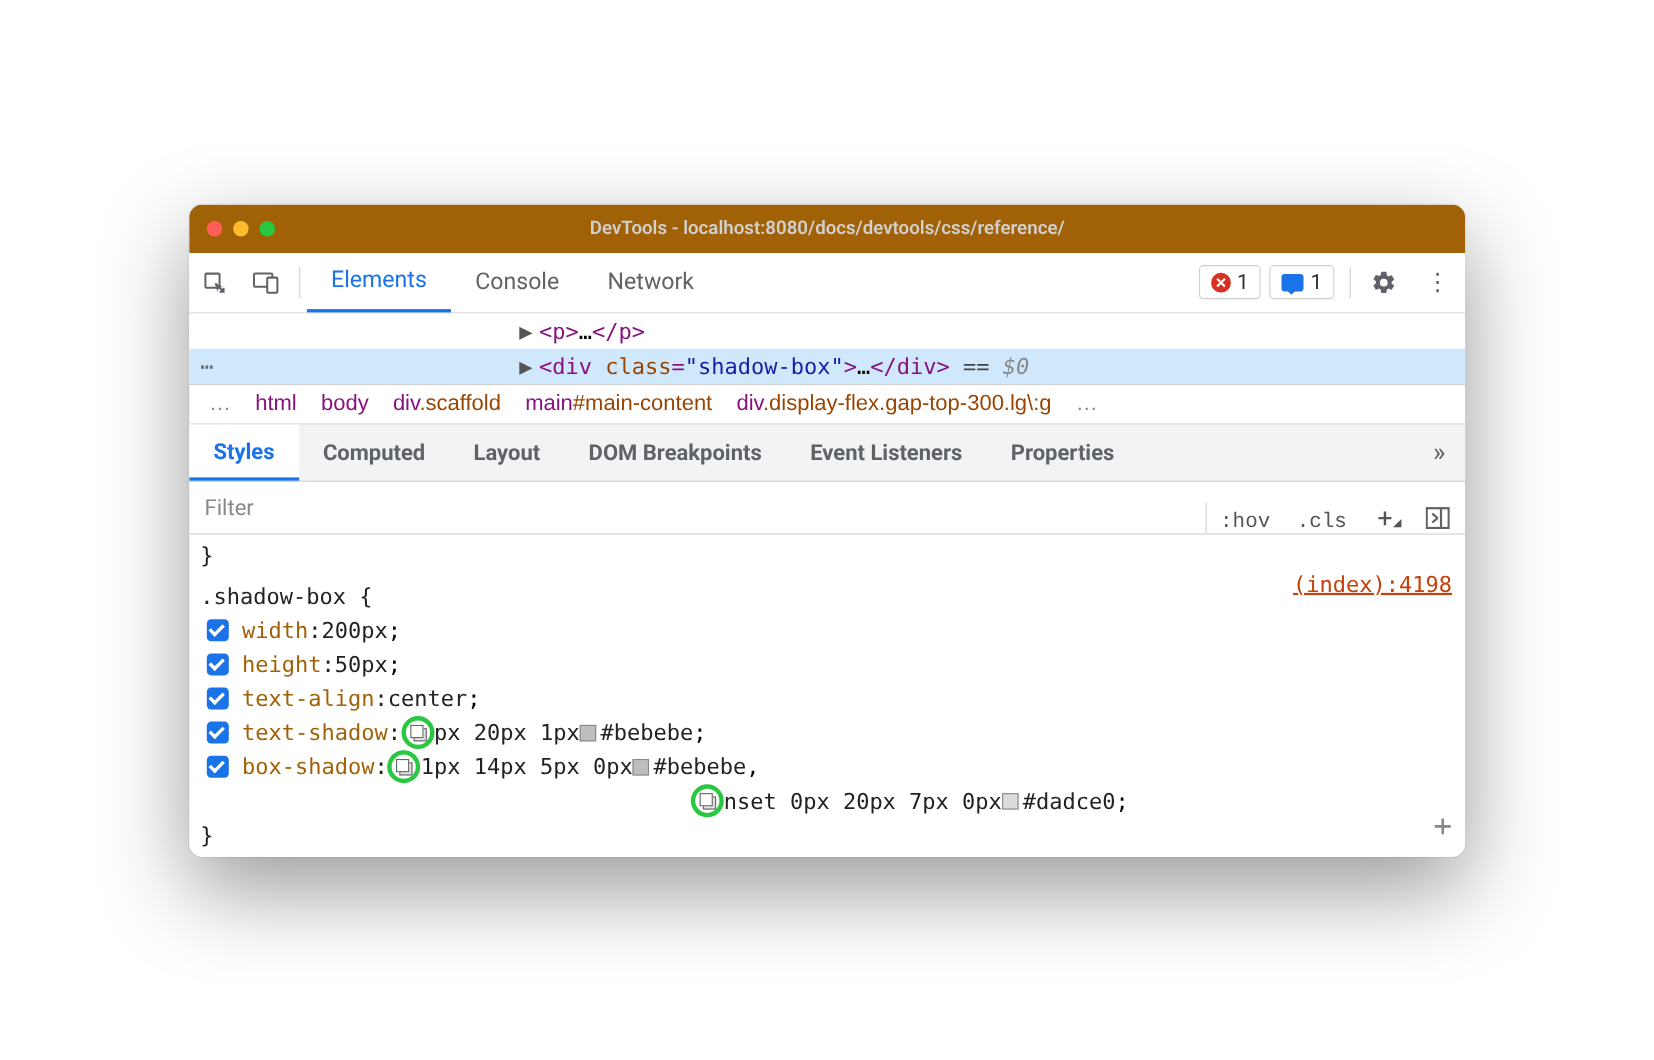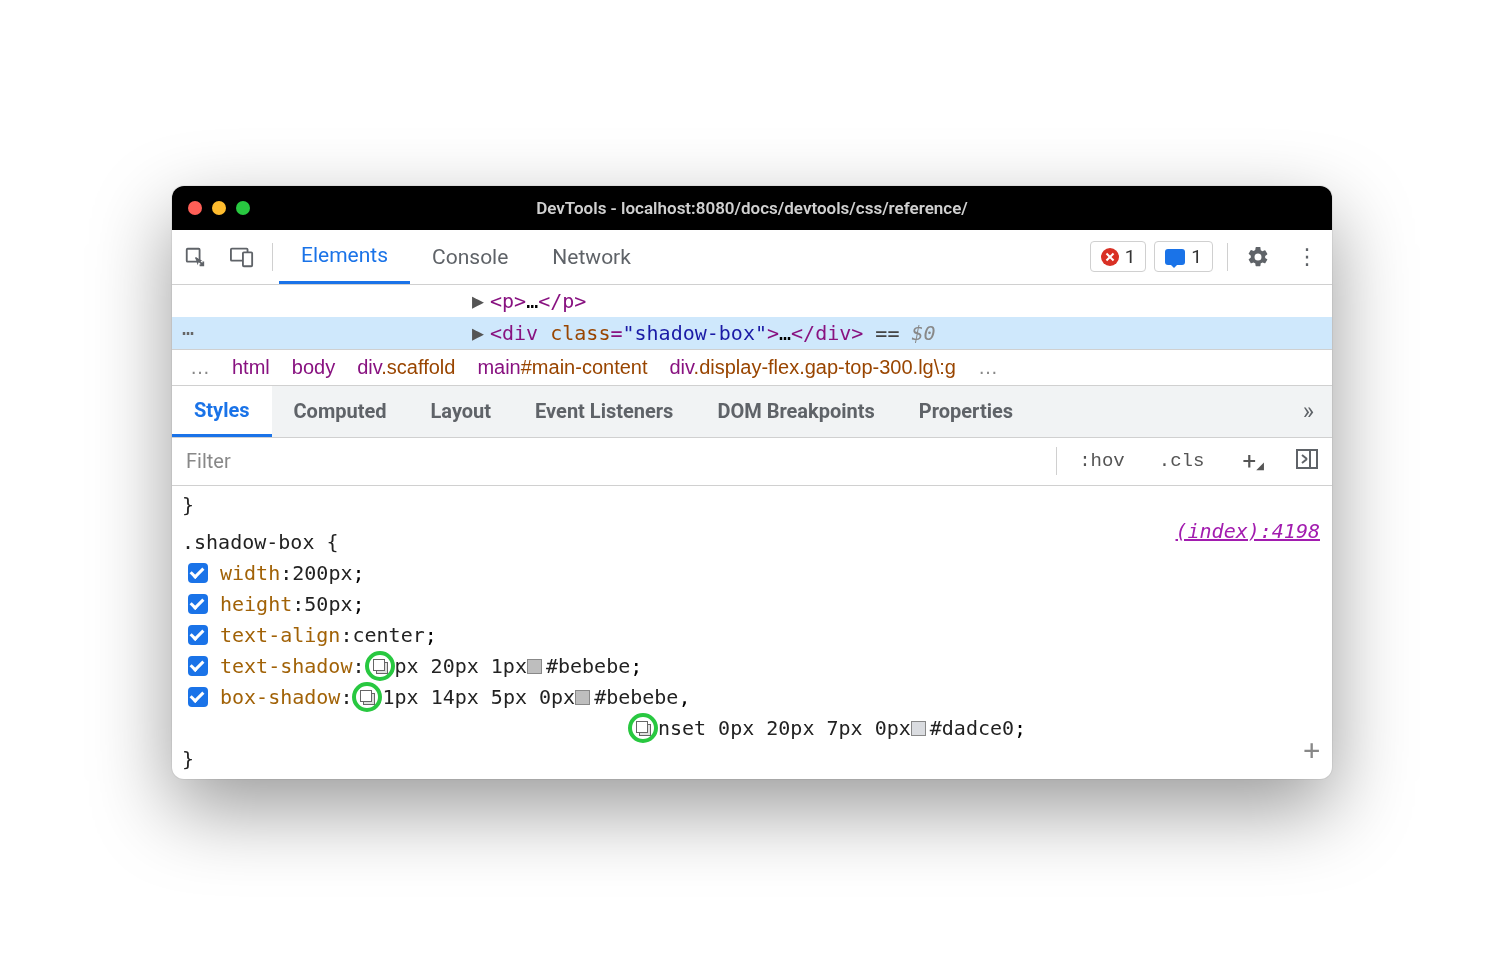--- a/index.html
+++ b/index.html
@@ -15,21 +15,21 @@
   .window {
     width: 1160px;
     background: #fff;
     border-radius: 12px;
     box-shadow: 0 30px 80px rgba(0,0,0,0.4), 0 0 0 1px rgba(0,0,0,0.05);
     overflow: hidden;
   }
   
   .titlebar {
     height: 44px;
-    background: #000000;
+    background: #a16207;
     display: flex;
     align-items: center;
     padding: 0 16px;
     position: relative;
   }
   .traffic { display: flex; gap: 10px; }
   .tl { width: 14px; height: 14px; border-radius: 50%; }
   .tl.red { background: #ff5f57; }
   .tl.yel { background: #febc2e; }
   .tl.grn { background: #28c840; }
@@ -114,23 +114,22 @@
   }
   .subtab {
     padding: 0 22px; font-size: 20px; color: #5f6368;
     height: 100%; display: flex; align-items: center; cursor: pointer; font-weight: bold;
   }
   .subtab.active { color: #1a73e8; border-bottom: 3px solid #1a73e8; background: #fff;}
   .subtabs .chev2 { margin-left: auto; padding: 0 18px; color: #5f6368; font-size: 24px; }
 
   
   .filterbar {
-    display: flex; align-items: center; height: 48px;
+    display: flex; align-items: flex-end; height: 48px;
     border-bottom: 1px solid #d0d0d0;
-    gap: 10px;
   }
   .filterbar input {
     flex: 1; border: none; outline: none; font-size: 20px;
     padding: 0 14px; color: #555; height: 100%; font-family: inherit;
     background: transparent;
   }
   .filterbar input::placeholder { color: #888; }
   .filterctl {
     padding: 0 12px; font-family: Liberation Mono, monospace; font-size: 19px;
     color: #555;
@@ -143,21 +142,21 @@
   .stylespane {
     font-family: Menlo, Consolas, monospace;
     font-size: 20px; line-height: 1.55;
     padding: 4px 0 4px 10px;
     position: relative;
   }
   .closebrace { color: #222; }
   .selector { color: #222; }
   .srcloc {
     position: absolute; right: 12px; top: 30px;
-    color: #a21caf; text-decoration: underline; font-family: Menlo, monospace; font-style: italic;
+    color: #c2410c; text-decoration: underline; font-family: Menlo, monospace;
   }
   .declrow { display: flex; align-items: center; padding-left: 6px; position: relative; }
   .chk {
     width: 20px; height: 20px; border-radius: 4px;
     background: #1a73e8; margin-right: 12px; position: relative; flex-shrink: 0;
   }
   .chk::after {
     content: ''; position: absolute; left: 5px; top: 2px;
     width: 5px; height: 10px; border: solid #fff; border-width: 0 3px 3px 0;
     transform: rotate(45deg);
@@ -260,22 +259,22 @@
     <span class="crumb"><span class="el">div</span><span class="cls">.scaffold</span></span>
     <span class="crumb"><span class="el">main</span><span class="id">#main-content</span></span>
     <span class="crumb"><span class="el">div</span><span class="cls">.display-flex.gap-top-300.lg\:g</span></span>
     <span class="dots">…</span>
   </div>
 
   <div class="subtabs">
     <div class="subtab active">Styles</div>
     <div class="subtab">Computed</div>
     <div class="subtab">Layout</div>
+    <div class="subtab">DOM Breakpoints</div>
     <div class="subtab">Event Listeners</div>
-    <div class="subtab">DOM Breakpoints</div>
     <div class="subtab">Properties</div>
     <div class="chev2">»</div>
   </div>
 
   <div class="filterbar">
     <input type="text" placeholder="Filter" style="">
     <div class="filtersep"></div>
     <div class="filterctl">:hov</div>
     <div class="filterctl">.cls</div>
     <div class="plusnew">+<span style="position:absolute;font-size:10px;right:8px;bottom:4px">◢</span></div>

